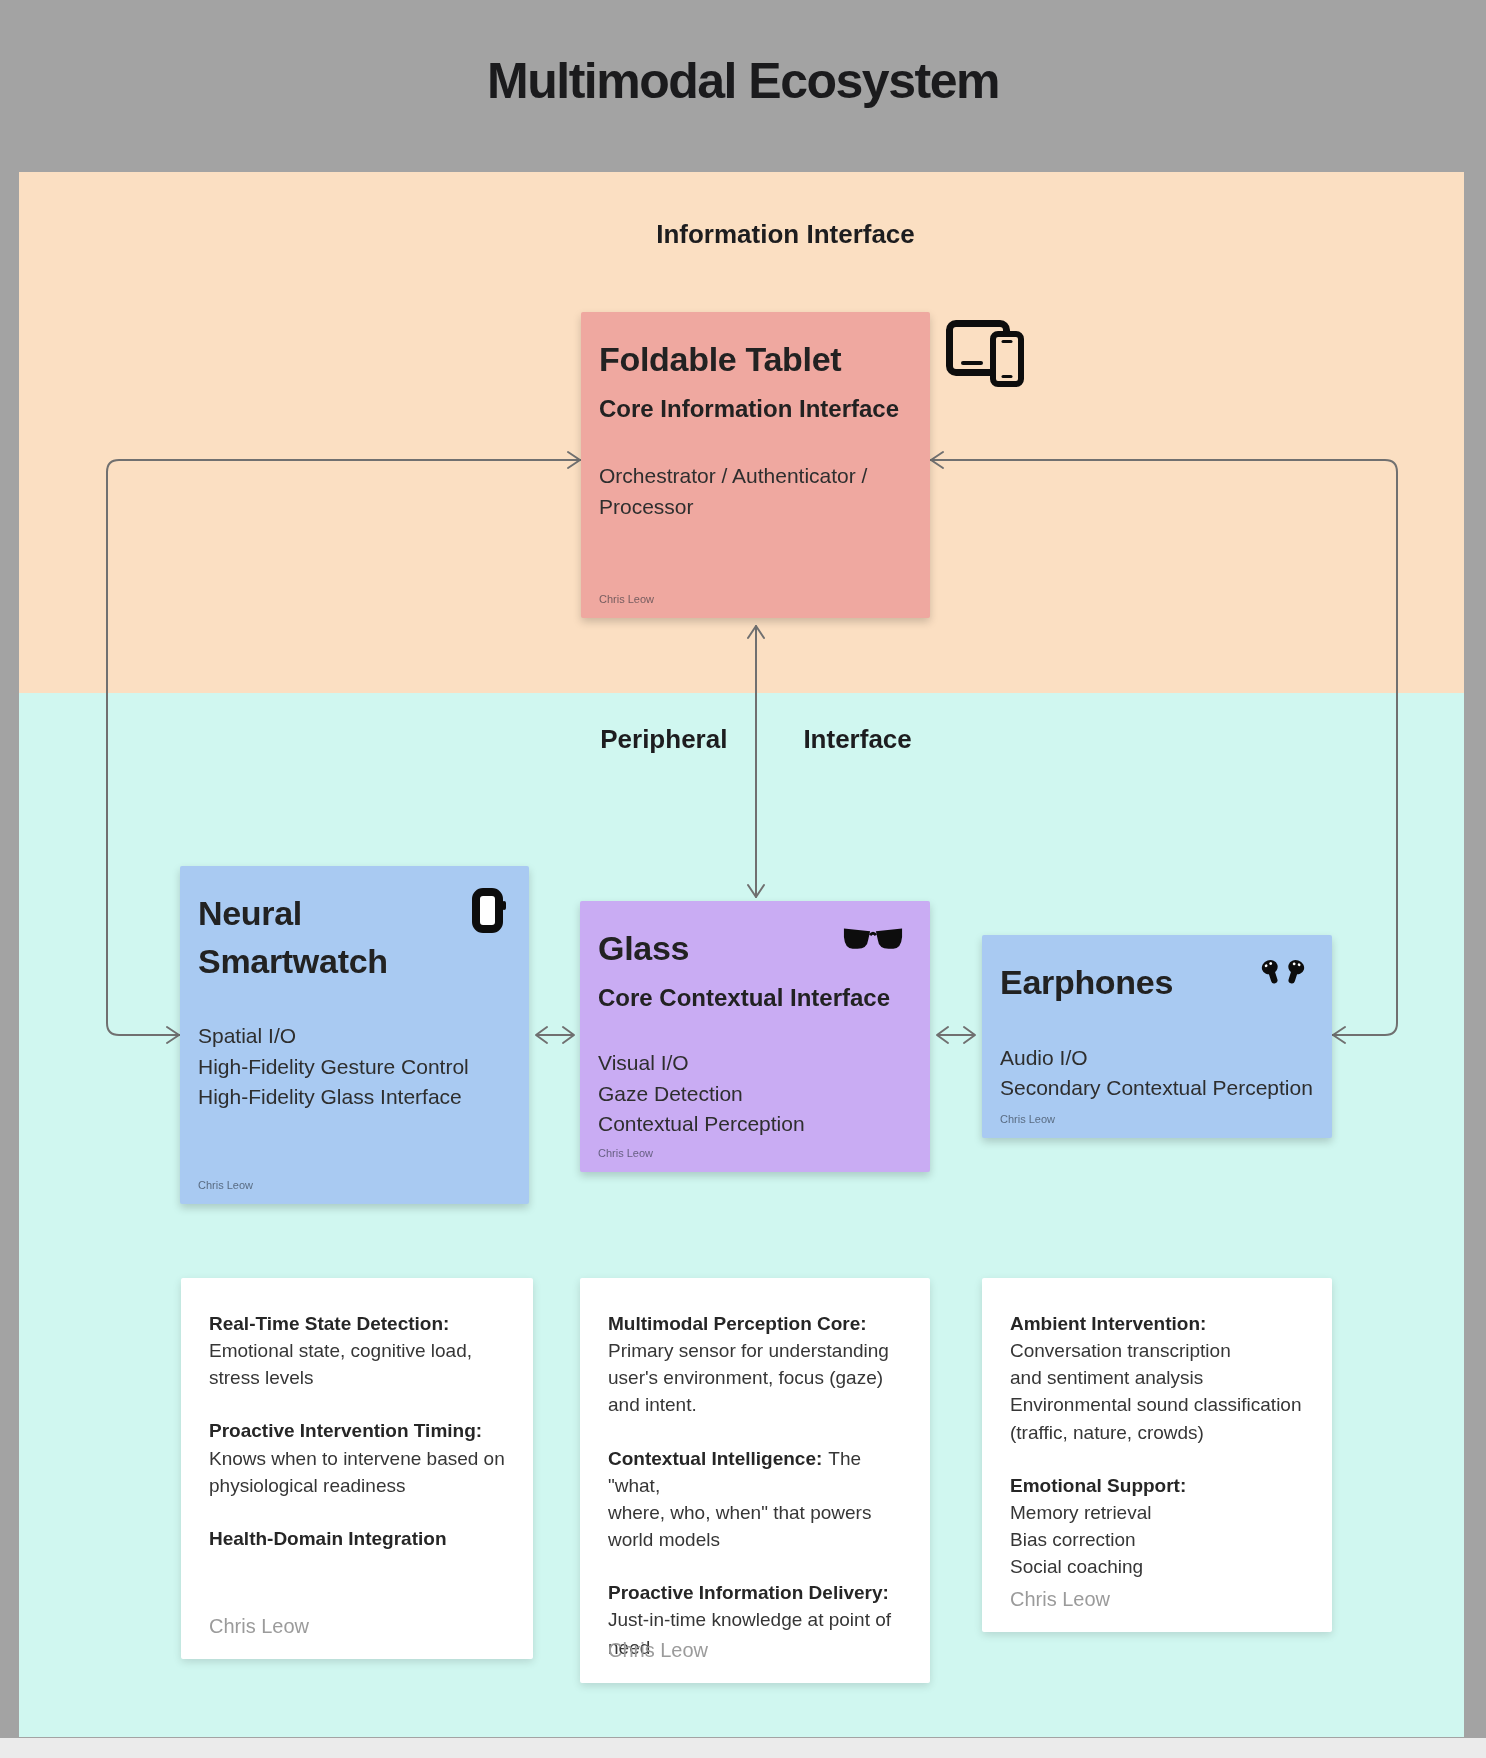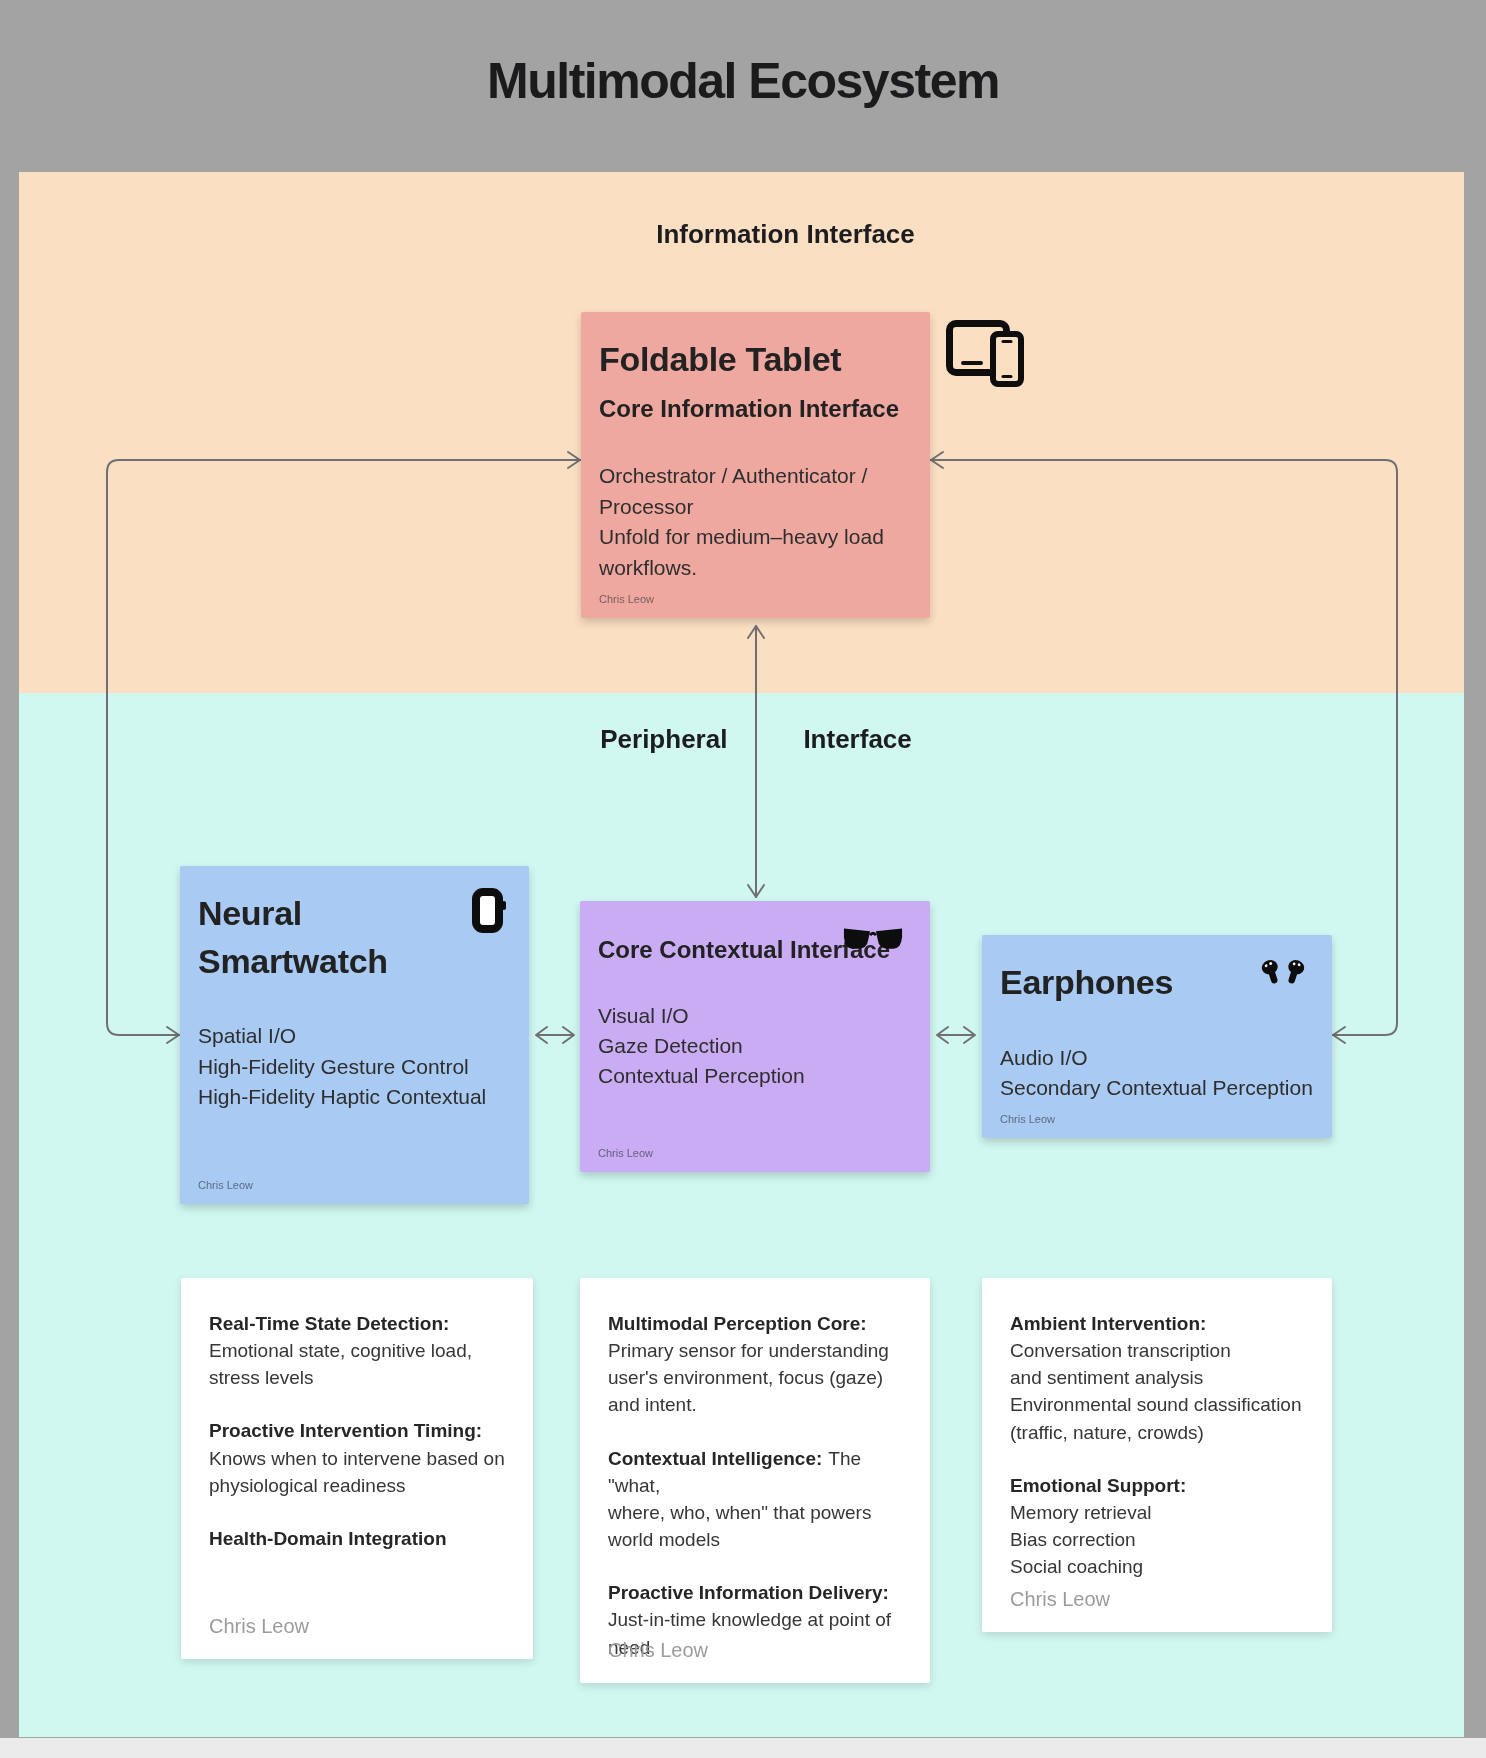--- a/index.html
+++ b/index.html
@@ -123,48 +123,47 @@
       <path d="M 964 1027 L 975 1035 L 964 1043"></path>
     </g>
   </svg>
 
   <section class="card card-tablet">
     <h2>Foldable Tablet</h2>
     <h3>Core Information Interface</h3>
     <div class="cbody">
       <p class="pre">Orchestrator / Authenticator /
 Processor</p>
-      <p class="pre">Unfold for medium–heavy load
-workflows.</p>
     </div>
     <span class="card-attr">Chris Leow</span>
   </section>
 
   <div class="tabicon">
     <div class="tab">
         <div class="homeline"></div>
       </div>
     <div class="phone">
         <div class="nline"></div>
         <div class="bline"></div>
       </div>
   </div>
 
   <section class="card card-watch">
     <h2>Neural Smartwatch</h2>
     <div class="watchicon"></div>
     <div class="cbody">
       <p>Spatial I/O</p>
       <p>High-Fidelity Gesture Control</p>
-      <p>High-Fidelity Haptic Contextual</p>
+      <p>High-Fidelity Glass Interface</p>
     </div>
     <span class="card-attr">Chris Leow</span>
   </section>
 
   <section class="card card-glass">
+    <h2>Glass</h2>
     <div class="iconholder">
       <svg width="62" height="26" viewBox="0 0 64 26">
         <path d="M2 1 L29 4 L27 13 Q26 22 16 22 L11 22 Q3 22 2 10 Z" fill="#0d0d0d"></path>
         <path d="M62 1 L35 4 L37 13 Q38 22 48 22 L53 22 Q61 22 62 10 Z" fill="#0d0d0d"></path>
         <path d="M29 8 Q32 4 35 8" stroke="#0d0d0d" stroke-width="3" fill="none"></path>
       </svg>
     </div>
     <h3>Core Contextual Interface</h3>
     <div class="cbody" style="margin-top:34px;">
       <p>Visual I/O</p>

